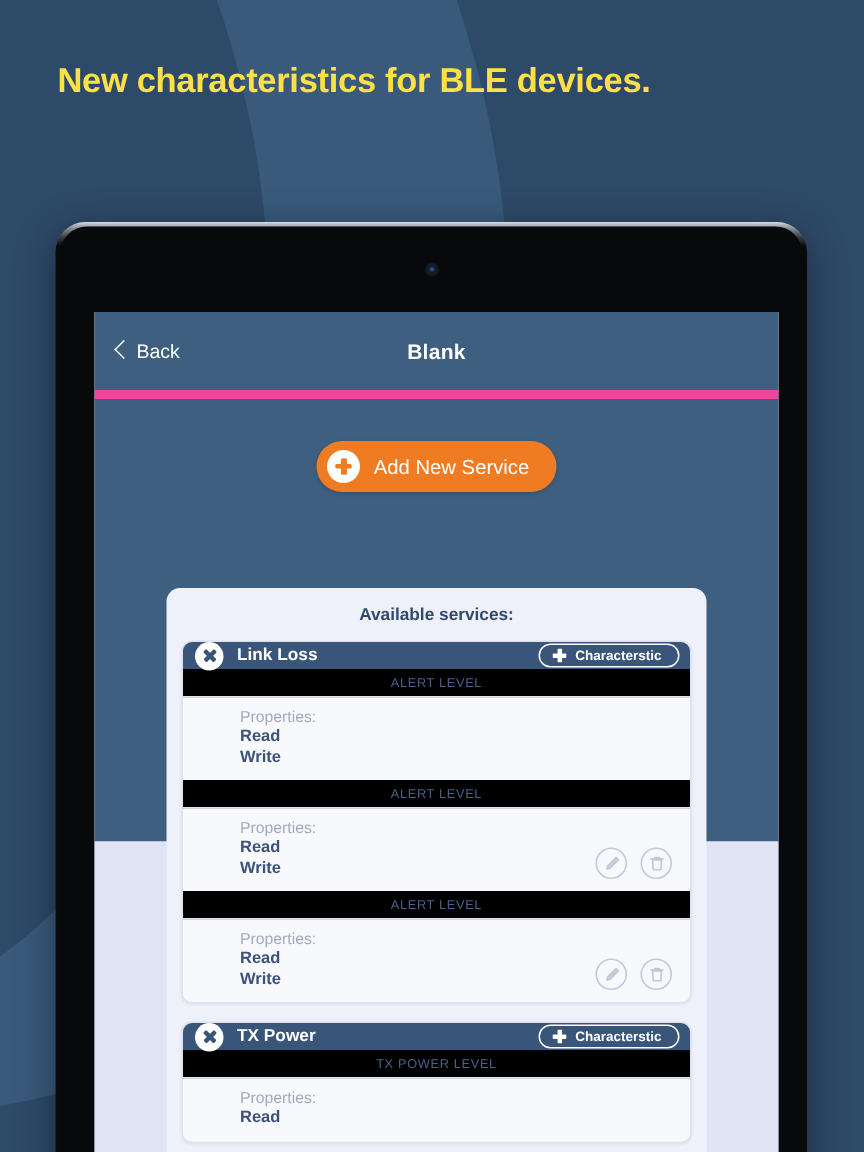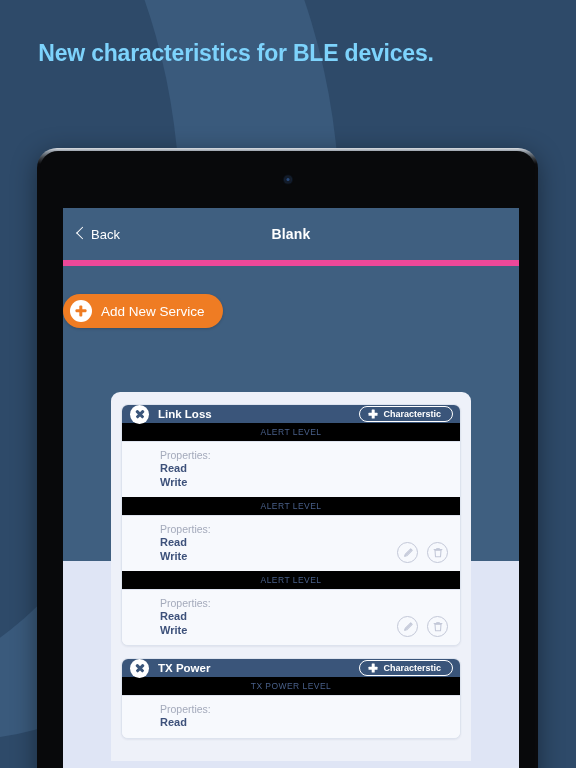--- a/index.html
+++ b/index.html
@@ -31,21 +31,21 @@
     width:470px; height:830px;
     left:-400px; top:-205px;
     background:#35547a;
   }
 
   
   #headline {
     position:absolute;
     top:40px; left:0; width:472px;
     text-align:center;
-    color:#7dd3fc;
+    color:#fde047;
     font-size:23px;
     font-weight:bold;
     letter-spacing:-0.2px;
     z-index:5;
   }
 
   
   #device {
     position:absolute;
     left:37px; top:148px;
@@ -132,21 +132,21 @@
     text-align:center;
     color:#ffffff;
     font-size:14px;
     font-weight:bold;
     letter-spacing:0.2px;
   }
 
   
   #add-service-wrap {
     display:flex;
-    justify-content:flex-start;
+    justify-content:center;
     padding-top:28px;
   }
   #add-service-button {
     display:inline-flex;
     align-items:center;
     gap:9px;
     background:#ef7c23;
     border-radius:20px;
     padding:6px 18px 6px 7px;
     cursor:pointer;
@@ -335,20 +335,21 @@
           <div id="add-service-button">
             <span id="plus-circle"></span>
             <span id="add-service-label">Add New Service</span>
           </div>
         </div>
       </div>
 
       <div id="screen-bottom"></div>
 
       <div id="services-panel">
+        <div id="available-title">Available services:</div>
         <div id="service-list">
             <div class="service-card">
               <div class="service-header">
                 <div class="x-circle"></div>
                 <span class="service-name">Link Loss</span>
                 <div class="char-button">
                   <span class="char-plus"></span>
                   <span class="char-label">Characterstic</span>
                 </div>
               </div>

